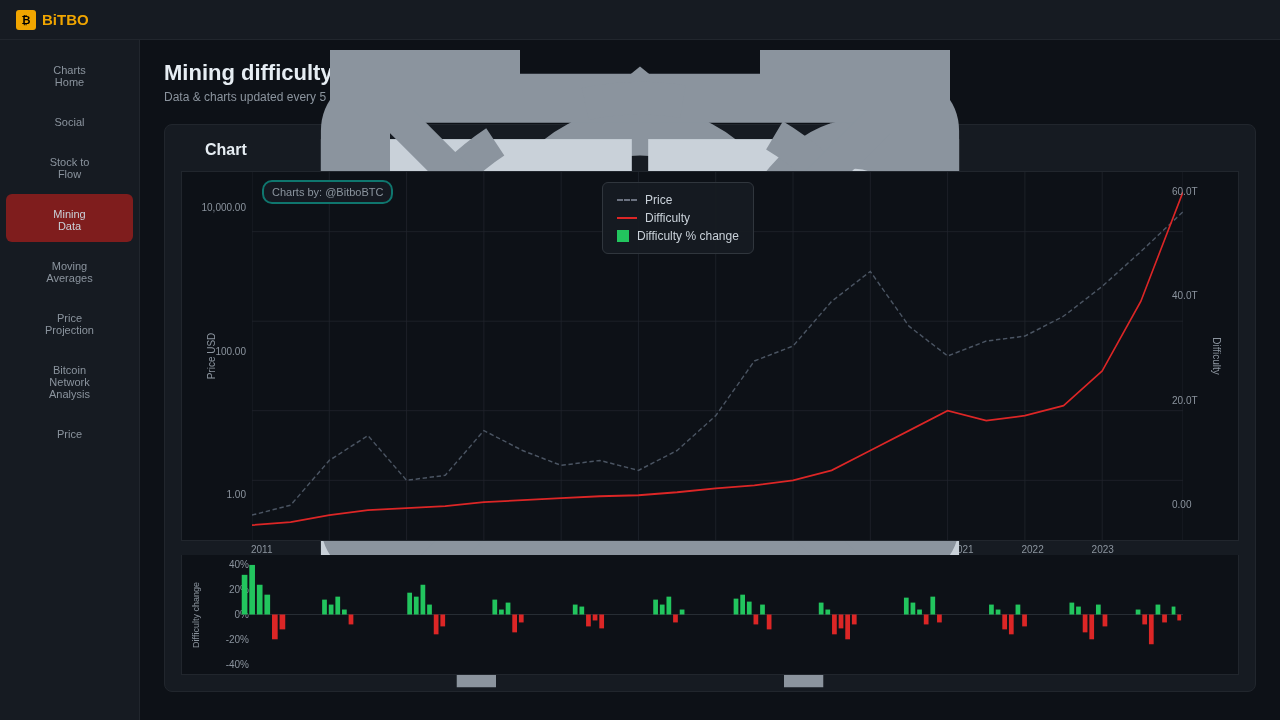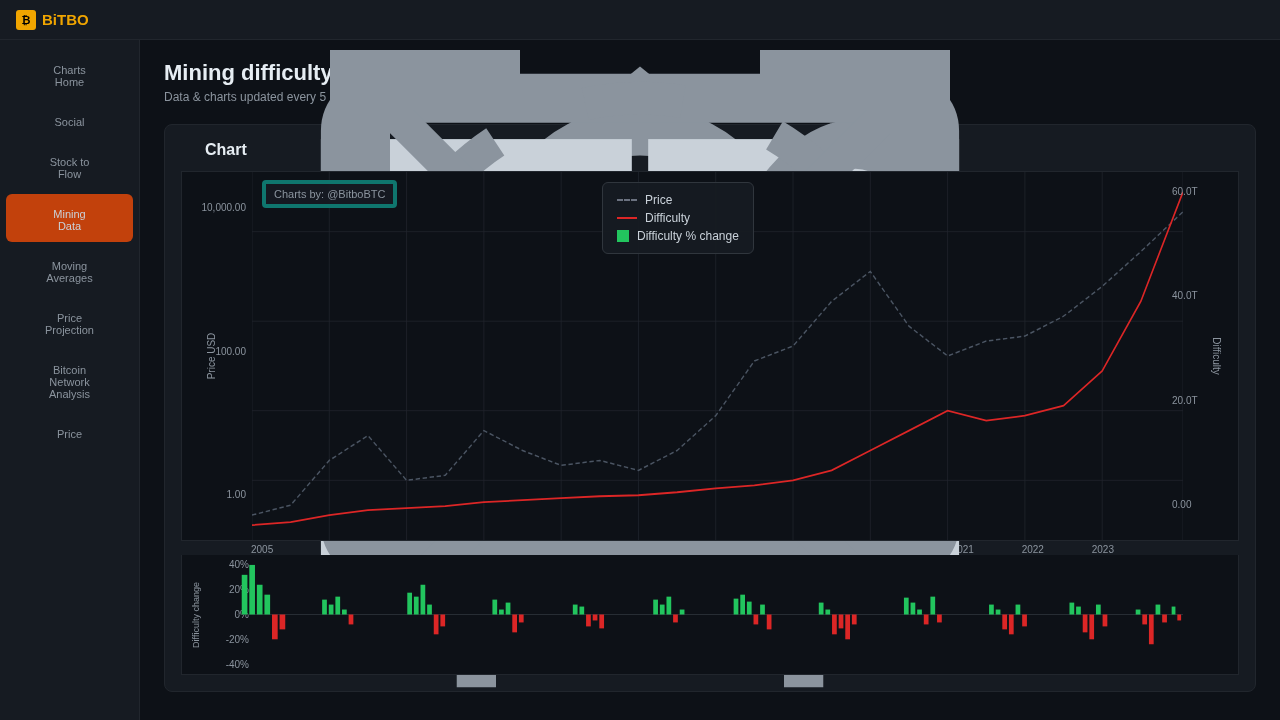--- a/index.html
+++ b/index.html
@@ -67,21 +67,21 @@
       padding: 10px 8px;
       cursor: pointer;
       color: #8b949e;
       font-size: 11px;
       text-align: center;
       gap: 4px;
       border-radius: 6px;
       margin: 2px 6px;
       transition: background 0.1s;
     }
-    .sidebar-item.active { background: #c2410c; color: #c9d1d9; }
+    .sidebar-item.active { background: #7f1d1d; color: #c9d1d9; }
     .sidebar-icon {
       font-size: 20px;
       line-height: 1;
     }
     
     .content {
       flex: 1;
       padding: 20px 24px;
       overflow-y: auto;
       background: #0d1117;
@@ -157,22 +157,22 @@
       gap: 8px;
       margin-bottom: 4px;
     }
     .legend-item:last-child { margin-bottom: 0; }
     
     .charts-by-label {
       position: absolute;
       top: 8px;
       left: 80px;
       background: rgba(22, 27, 34, 0.9);
-      border: 4px solid #0f766e;
-      border-radius: 4px;
+      border: 2px solid #0f766e;
+      border-radius: 10px;
       padding: 4px 8px;
       font-size: 11px;
       color: #8b949e;
       z-index: 10;
     }
     svg {
       position: absolute;
       top: 0;
       left: 0;
       width: 100%;
@@ -349,21 +349,21 @@
             <span>Difficulty</span>
           </div>
           <div class="legend-item">
             <div style="width:12px;height:12px;background:#22c55e;"></div>
             <span>Difficulty % change</span>
           </div>
         </div>
       </div>
 
       <div style="display:flex;justify-content:space-between;padding:3px 125px 0 70px;font-size:10px;color:#8b949e;">
-        <span>2005</span>
+        <span>2011</span>
         <span>2012</span>
         <span>2013</span>
         <span>2014</span>
         <span>2015</span>
         <span>2016</span>
         <span>2017</span>
         <span>2018</span>
         <span>2019</span>
         <span>2020</span>
         <span>2021</span>

